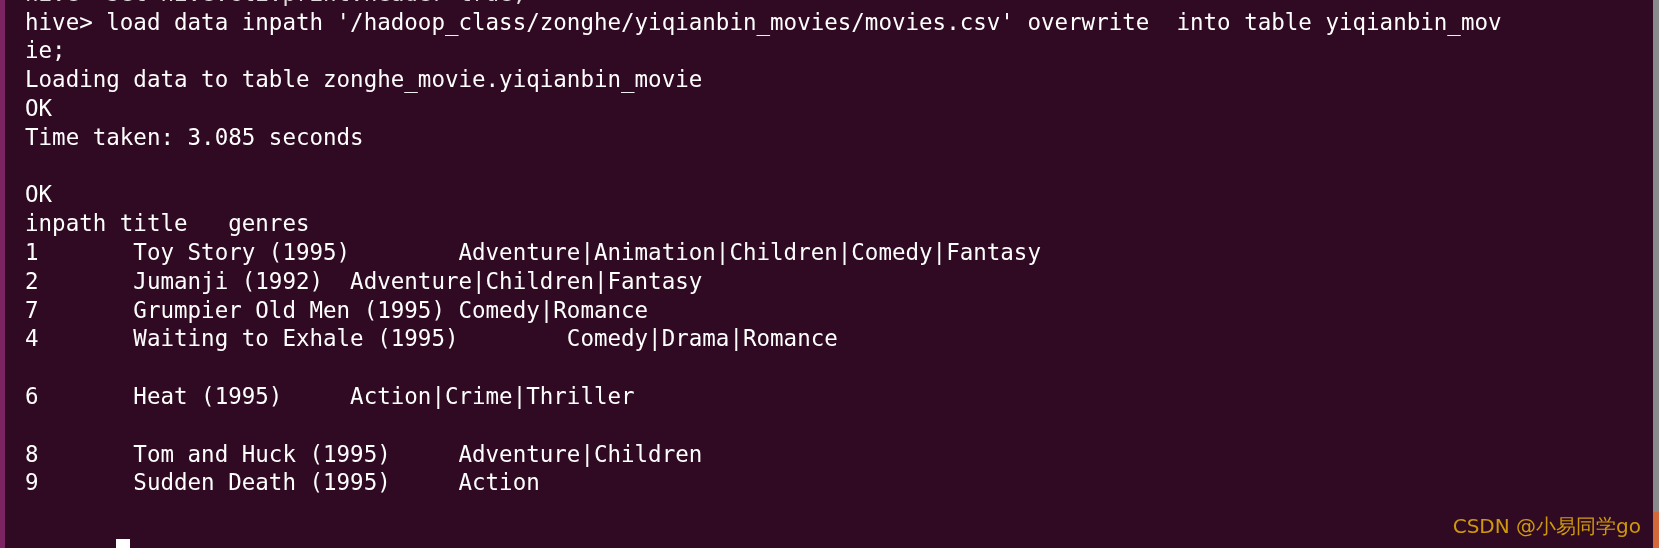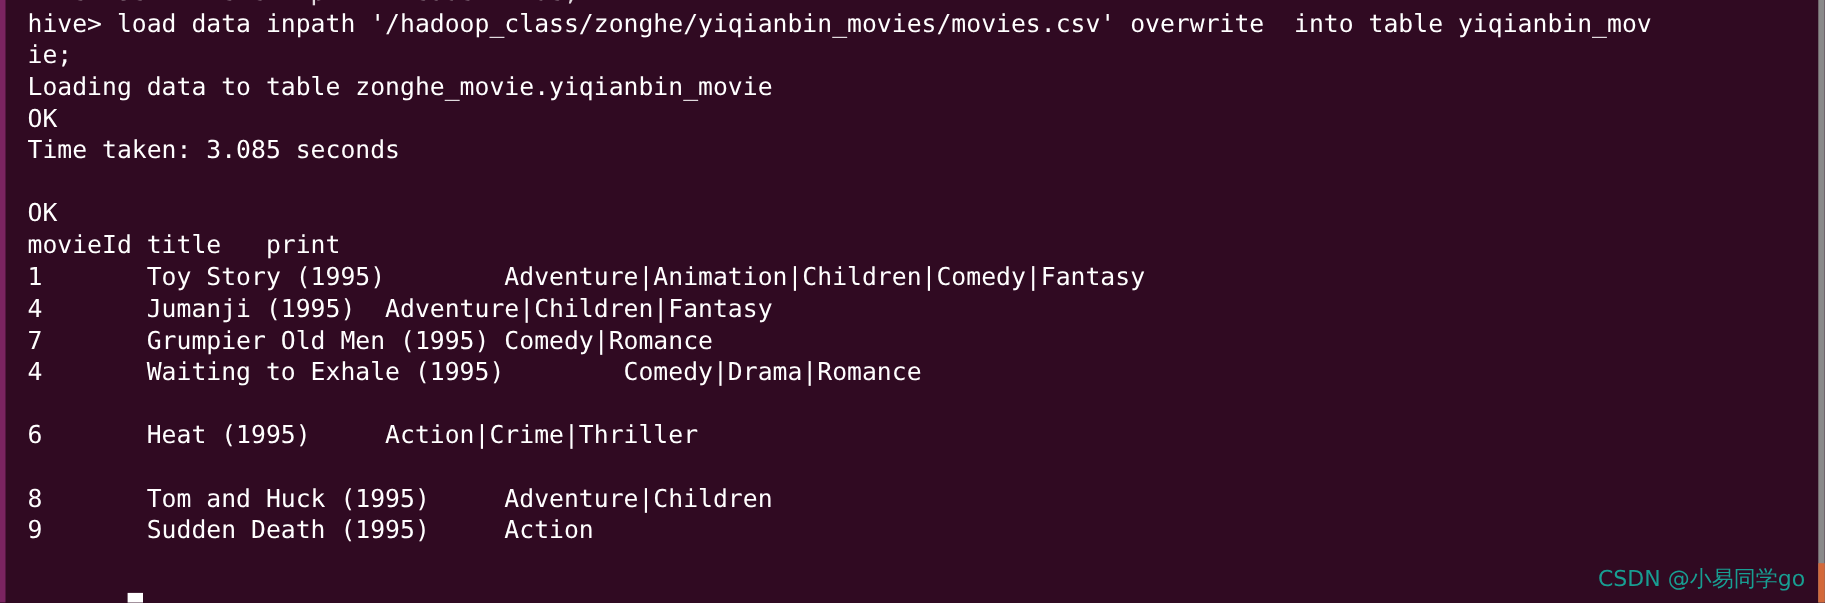--- a/index.html
+++ b/index.html
@@ -80,21 +80,21 @@
     left: 91px;
     top: 539px;
     width: 14px;
     height: 22px;
     background: #ffffff;
   }
   #watermark {
     position: absolute;
     right: 18px;
     bottom: 8px;
-    color: #14b8a6;
+    color: #eab308;
     font-size: 20px;
     font-family: "DejaVu Sans", "Liberation Sans", sans-serif;
     opacity: 0.85;
     white-space: pre;
     z-index: 7;
   }
 </style>
 </head>
 <body>
 
@@ -105,23 +105,23 @@
   <div id="screen">
 
     <div id="clipped-top">hive&gt; set hive.cli.print.header=true;</div>
 
     <div class="line" style="top:7.6px">hive&gt; load data inpath '/hadoop_class/zonghe/yiqianbin_movies/movies.csv' overwrite  into table yiqianbin_mov</div>
     <div class="line" style="top:36.4px">ie;</div>
     <div class="line" style="top:65.2px">Loading data to table zonghe_movie.yiqianbin_movie</div>
     <div class="line" style="top:94.0px">OK</div>
     <div class="line" style="top:122.8px">Time taken: 3.085 seconds</div>
     <div class="line" style="top:180.4px">OK</div>
-    <div class="line" style="top:209.2px">movieId title   print</div>
+    <div class="line" style="top:209.2px">inpath title   genres</div>
     <div class="line" style="top:238.0px">1       Toy Story (1995)        Adventure|Animation|Children|Comedy|Fantasy</div>
-    <div class="line" style="top:266.8px">4       Jumanji (1995)  Adventure|Children|Fantasy</div>
+    <div class="line" style="top:266.8px">2       Jumanji (1992)  Adventure|Children|Fantasy</div>
     <div class="line" style="top:295.6px">7       Grumpier Old Men (1995) Comedy|Romance</div>
     <div class="line" style="top:324.4px">4       Waiting to Exhale (1995)        Comedy|Drama|Romance</div>
     <div class="line" style="top:382.0px">6       Heat (1995)     Action|Crime|Thriller</div>
     <div class="line" style="top:439.6px">8       Tom and Huck (1995)     Adventure|Children</div>
     <div class="line" style="top:468.4px">9       Sudden Death (1995)     Action</div>
 
     <div id="cursor-block"></div>
   </div>
 
   <div id="watermark">CSDN @小易同学go</div>

